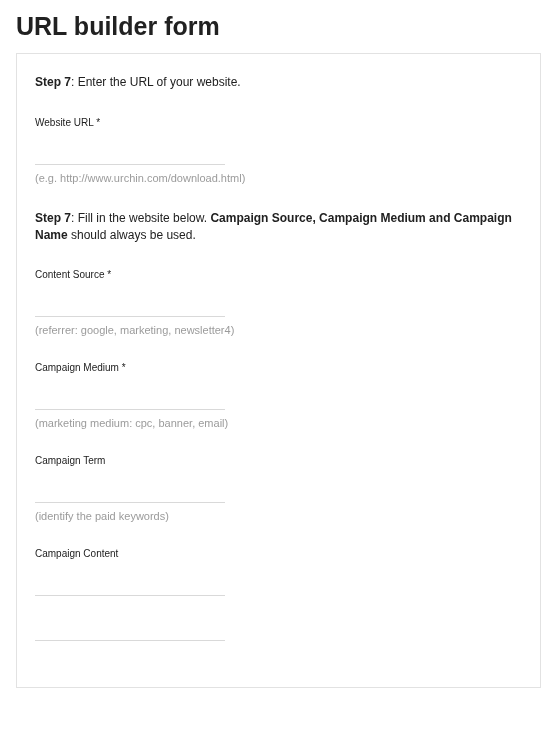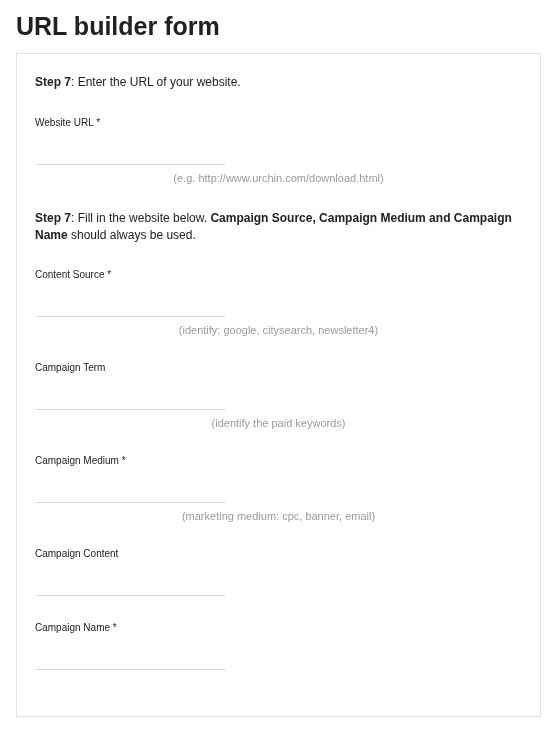--- a/index.html
+++ b/index.html
@@ -43,21 +43,20 @@
     font-size: 12px;
     padding: 2px 0;
     outline: none;
     background: transparent;
     margin-bottom: 7px;
     display: block;
   }
   .field-hint {
     font-size: 11px;
     color: #9b9b9b;
-    text-align: center;
   }
 </style>
 </head>
 <body>
 
 <div class="page-title">URL builder form</div>
 
 <div class="form-card">
 
   <div class="step">
@@ -70,38 +69,37 @@
     <div class="field-hint">(e.g. http://www.urchin.com/download.html)</div>
   </div>
 
   <div class="step">
     <b>Step 7</b><span>: Fill in the website below. </span><b>Campaign Source, Campaign Medium and Campaign Name</b><span> should always be used.</span>
   </div>
 
   <div class="field-block">
     <label class="field-label">Content Source *</label>
     <input class="field-input" type="text" style="">
-    <div class="field-hint">(identify: google, citysearch, newsletter4)</div>
+    <div class="field-hint">(referrer: google, marketing, newsletter4)</div>
+  </div>
+
+  <div class="field-block">
+    <label class="field-label">Campaign Medium *</label>
+    <input class="field-input" type="text" style="">
+    <div class="field-hint">(marketing medium: cpc, banner, email)</div>
   </div>
 
   <div class="field-block">
     <label class="field-label">Campaign Term</label>
     <input class="field-input" type="text" style="">
     <div class="field-hint">(identify the paid keywords)</div>
   </div>
 
   <div class="field-block">
-    <label class="field-label">Campaign Medium *</label>
-    <input class="field-input" type="text" style="">
-    <div class="field-hint">(marketing medium: cpc, banner, email)</div>
-  </div>
-
-  <div class="field-block">
     <label class="field-label">Campaign Content</label>
     <input class="field-input" type="text" style="">
   </div>
 
   <div class="field-block">
-    <label class="field-label">Campaign Name *</label>
     <input class="field-input" type="text" style="">
   </div>
 
 </div>
 
 </body></html>

